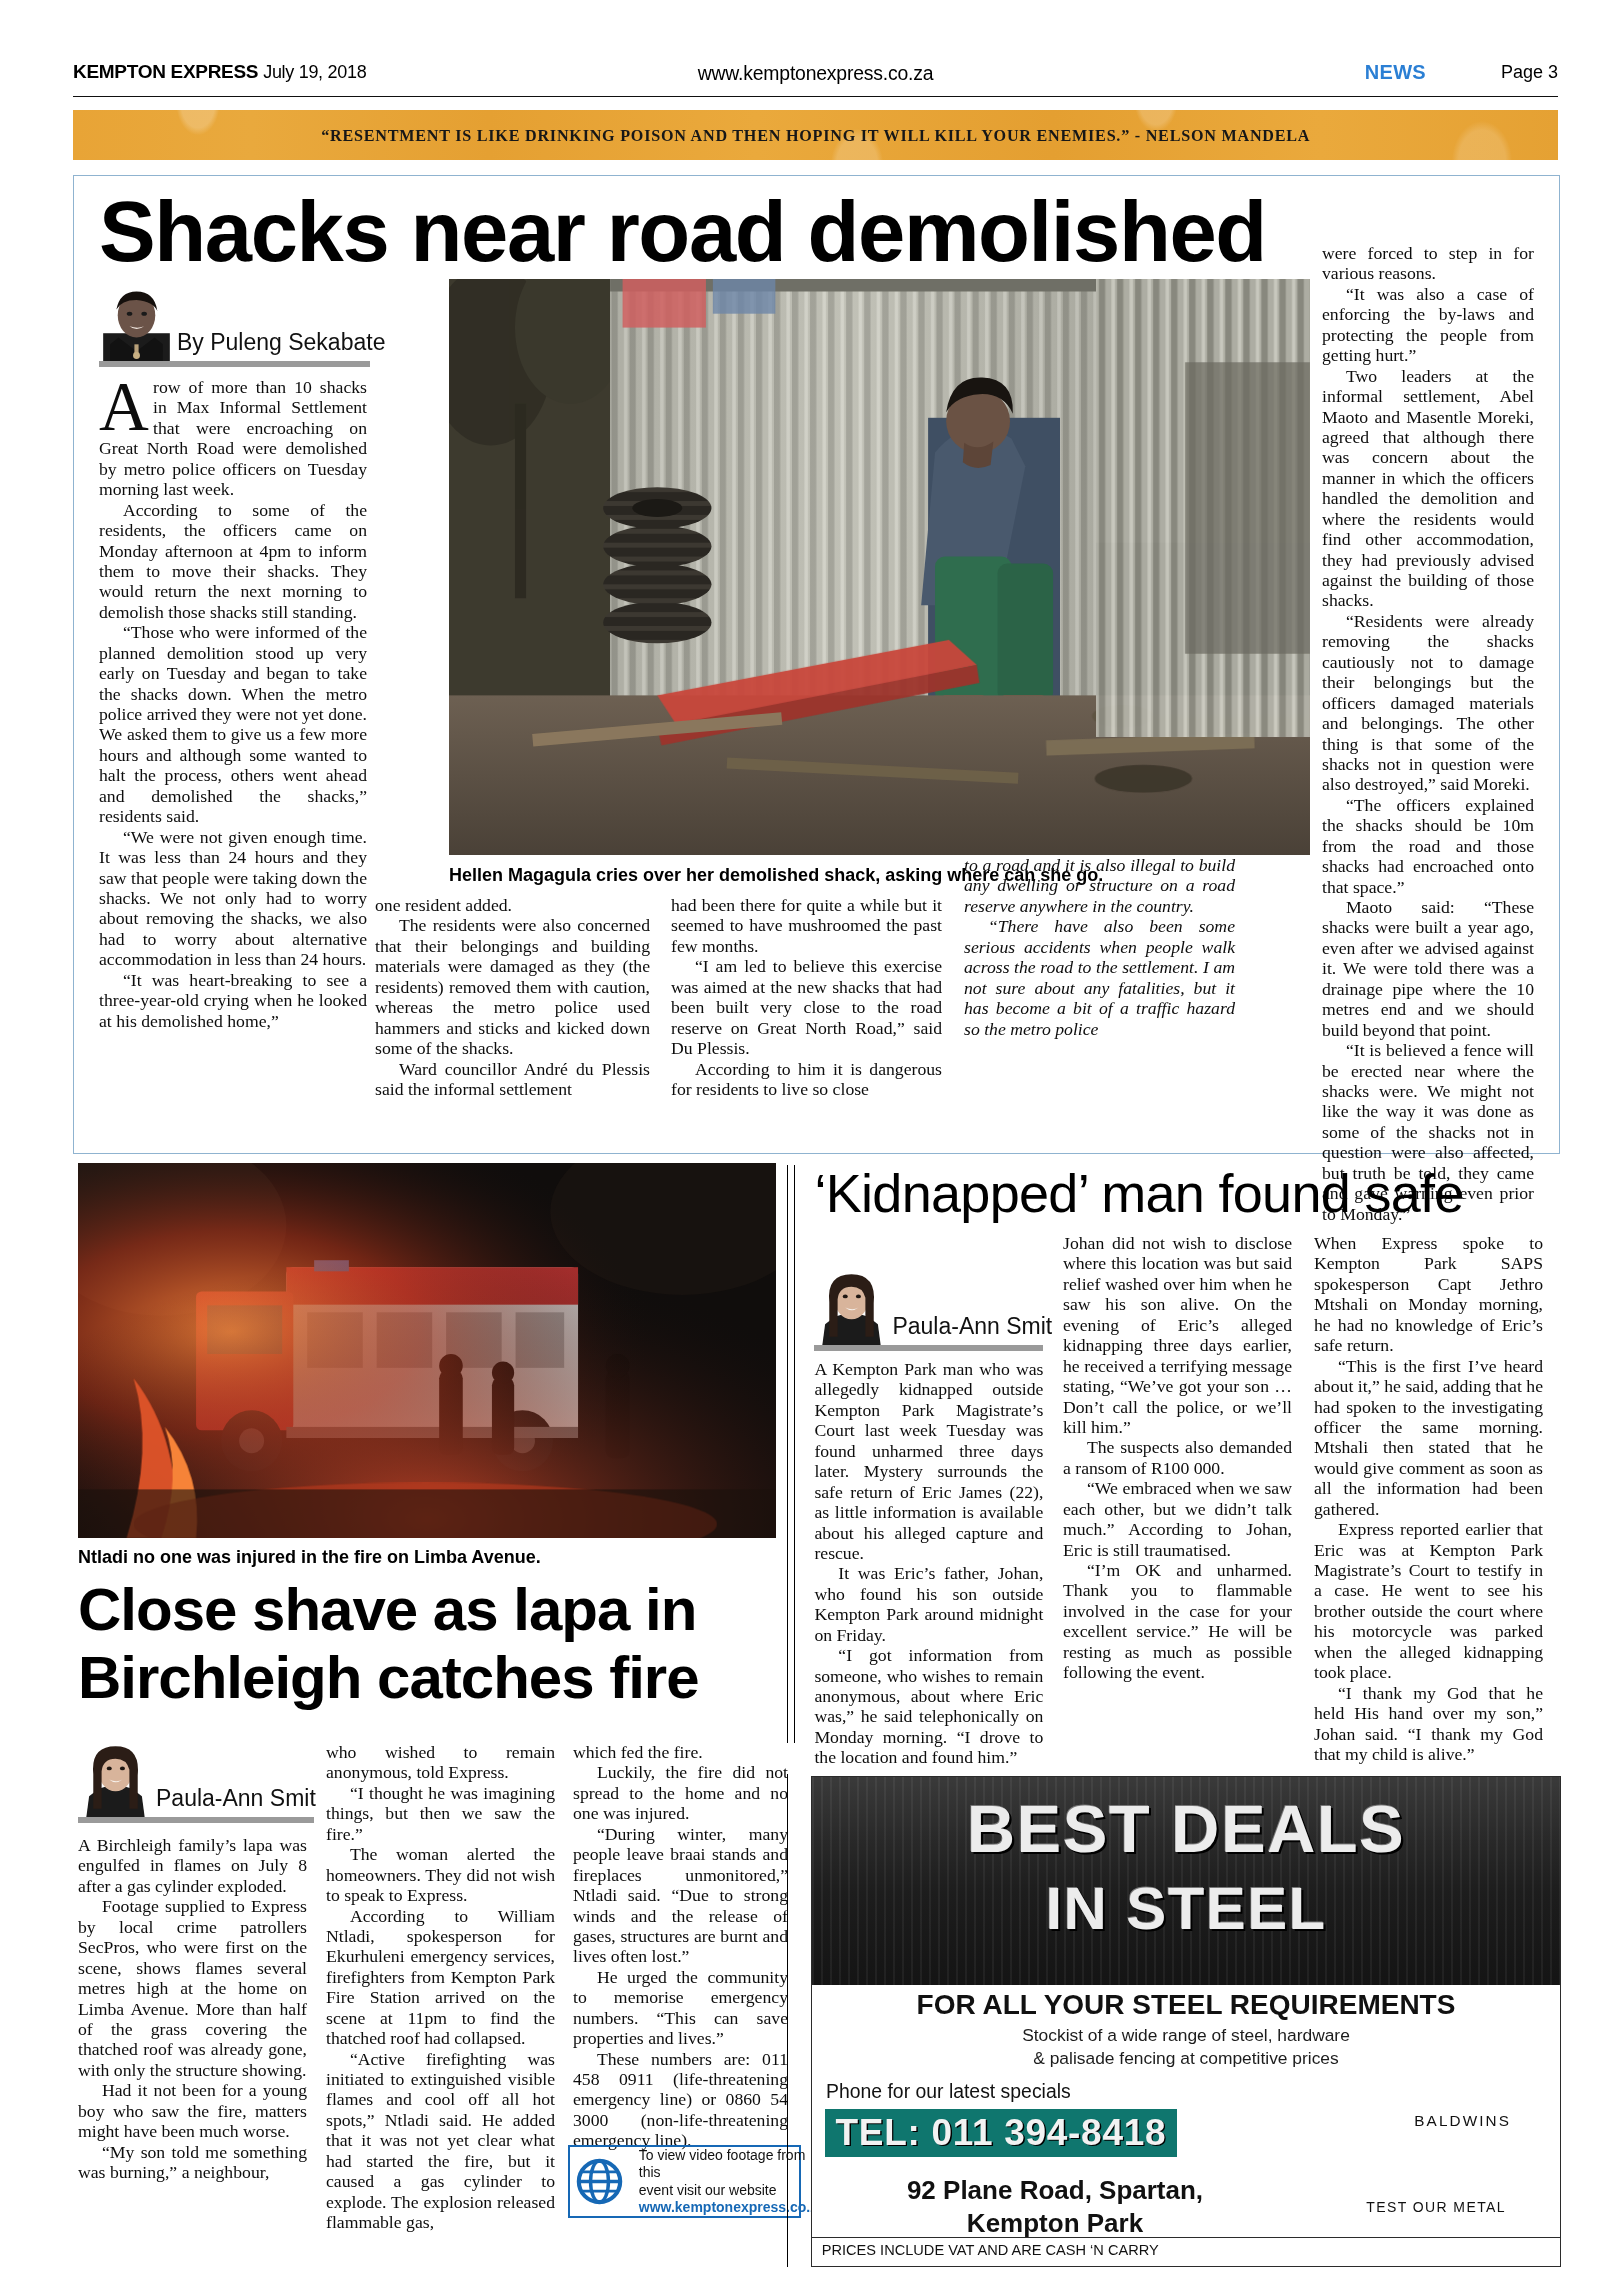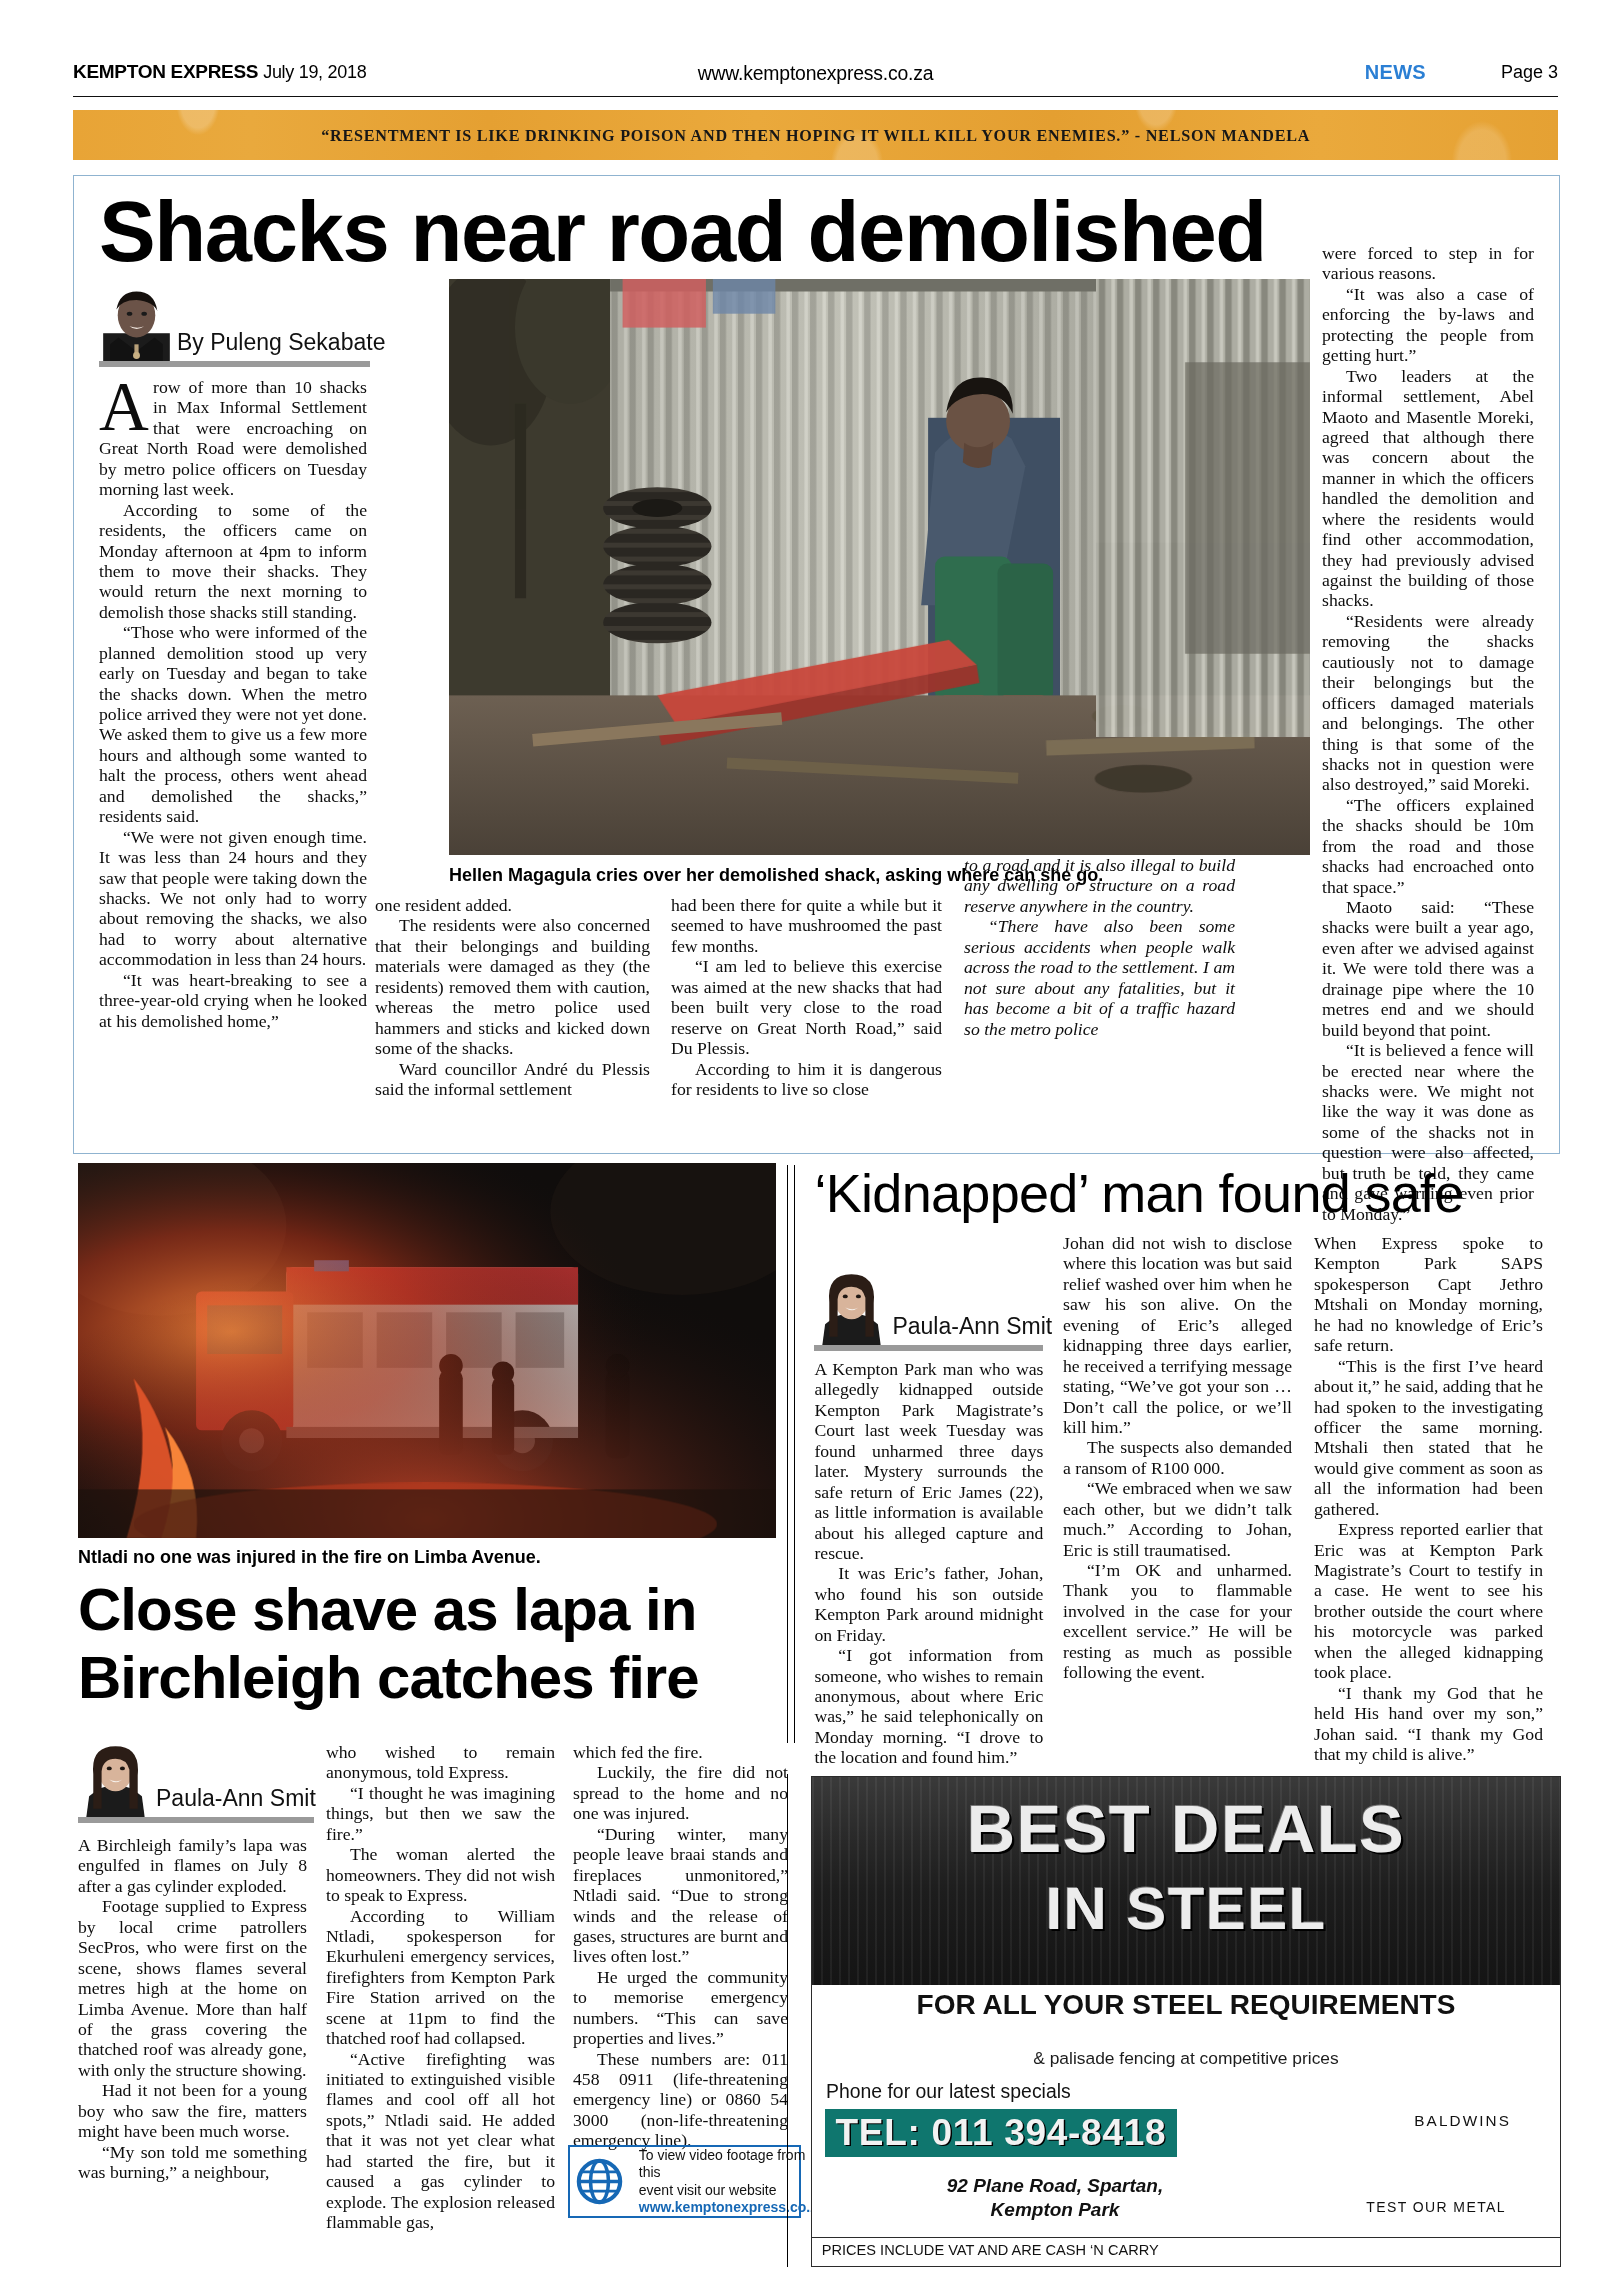--- a/index.html
+++ b/index.html
@@ -110,21 +110,21 @@
     position:absolute;left:0;right:0;text-align:center;
     font-family:"Liberation Sans",sans-serif;font-weight:bold;color:#111;
   }
   .ad-stock{position:absolute;left:0;right:0;text-align:center;font-family:"Liberation Sans",sans-serif;font-size:17.4px;color:#1c1c1c;line-height:1.25;}
   .ad-phone{position:absolute;left:14px;font-family:"Liberation Sans",sans-serif;font-size:19.4px;color:#111;}
   .ad-tel{
     position:absolute;left:12.5px;font-family:"Liberation Sans",sans-serif;font-weight:bold;font-size:37px;
     color:#f2f2f2;background:#0f766e;padding:2.8px 11px;letter-spacing:0.7px;
     text-shadow:1.4px 1.4px 0 #000;
   }
-  .ad-addr{position:absolute;left:0;width:486px;text-align:center;font-family:"Liberation Sans",sans-serif;font-weight:bold;font-size:19px;color:#111;line-height:1.25;font-style:italic;}
+  .ad-addr{position:absolute;left:0;width:486px;text-align:center;font-family:"Liberation Sans",sans-serif;font-weight:bold;font-size:26px;color:#111;line-height:1.25;}
   .ad-logo{position:absolute;right:11px;bottom:54px;width:236px;height:104px;}
   .ad-baldwins{position:absolute;right:49px;bottom:136px;font-family:"Liberation Sans",sans-serif;font-size:15.3px;color:#111;letter-spacing:2.1px;}
   .ad-testour{position:absolute;right:54px;bottom:51px;font-family:"Liberation Sans",sans-serif;font-size:14px;color:#111;letter-spacing:1.4px;}
   .ad-footer{position:absolute;left:0;bottom:0;width:100%;height:28px;border-top:1.4px solid #2b2b2b;}
   .ad-footer span{position:absolute;left:9.7px;top:4.2px;font-family:"Liberation Sans",sans-serif;font-size:14.6px;color:#111;}
   .metal-land{
     font-family:"Liberation Sans",sans-serif;font-weight:bold;font-style:italic;
     font-size:46px;color:#111;letter-spacing:-1px;
   }
 </style>
@@ -436,20 +436,21 @@
   <div class="vline" style="left:794px;top:1165px;height:578px;"></div>
   <div class="vline" style="left:787px;top:1774px;height:493px;"></div>
 
   <div class="ad">
     <div class="ad-top">
       <div class="ad-steelstripes"></div>
       <div class="ad-bd" style="top:12.5px;font-size:67px;">BEST DEALS</div>
       <div class="ad-bd" style="top:97px;font-size:60px;">IN STEEL</div>
     </div>
     <div class="ad-sub" style="top:212px;font-size:28px;">FOR ALL YOUR STEEL REQUIREMENTS</div>
+    <div class="ad-stock" style="top:248px;">Stockist of a wide range of steel, hardware</div>
     <div class="ad-stock" style="top:271px;">&amp; palisade fencing at competitive prices</div>
 
     <div class="ad-phone" style="top:303px;">Phone for our latest specials</div>
     <div class="ad-tel" style="top:332px;">TEL: 011 394-8418</div>
 
     <div class="ad-addr" style="top:397px;">
       <span>92 Plane Road, Spartan,</span><br>
       <span>Kempton Park</span>
     </div>
 

